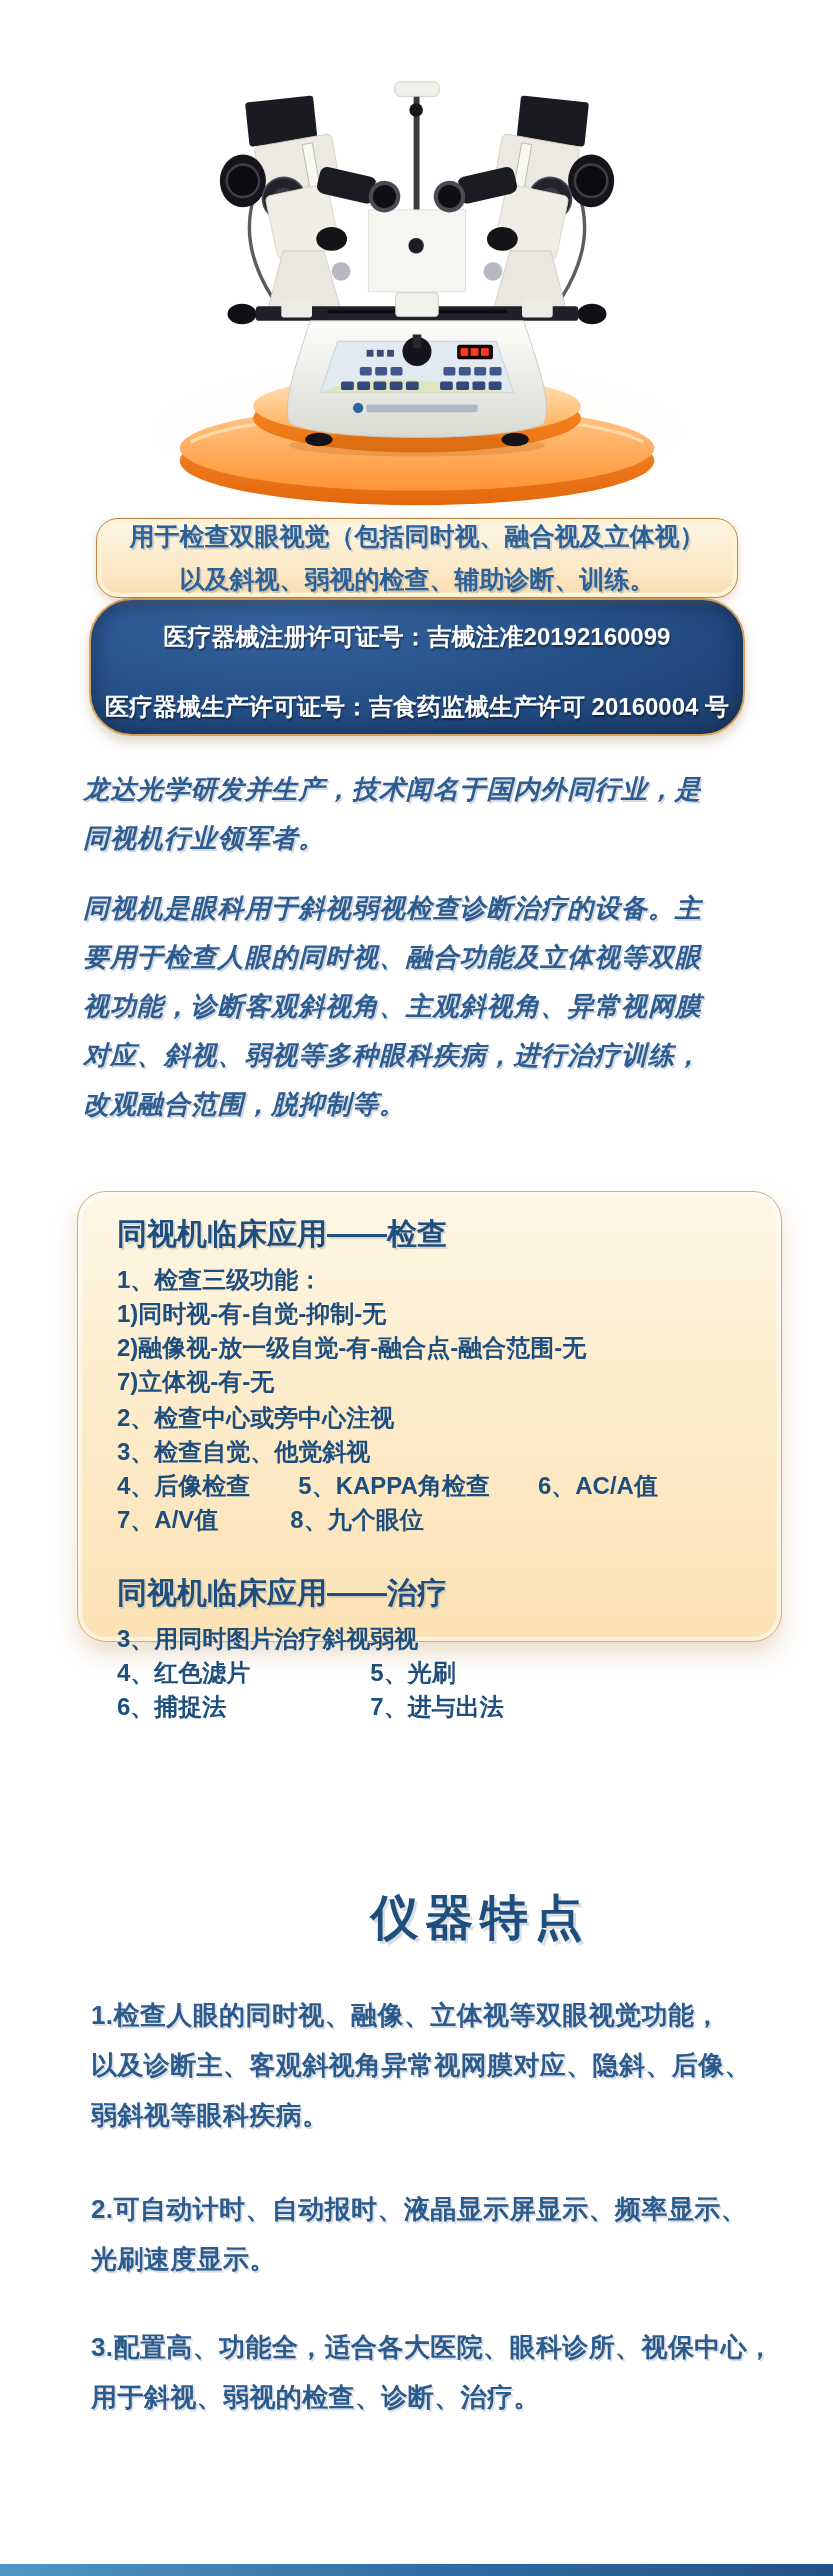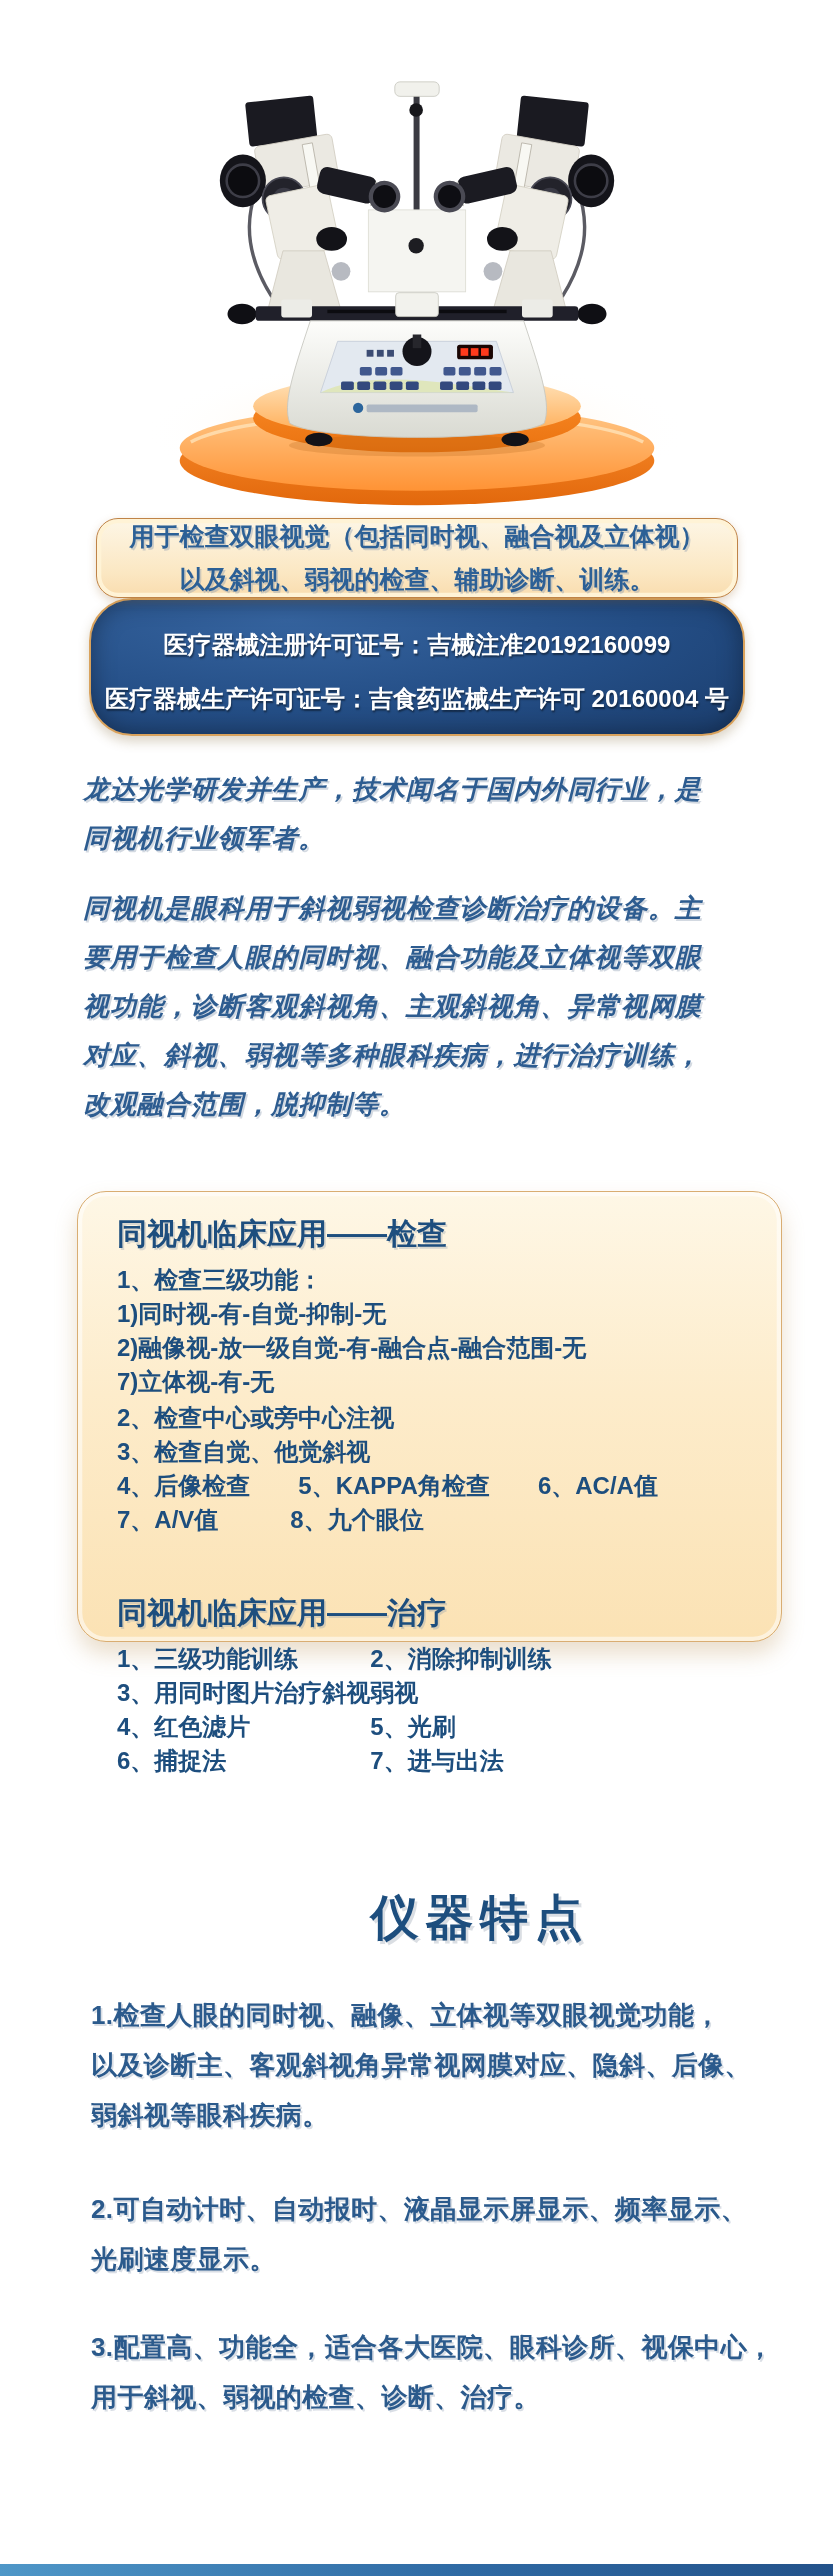--- a/index.html
+++ b/index.html
@@ -12,36 +12,36 @@
       background:linear-gradient(180deg,#fdf6e6 0%,#fbe7c2 70%,#f9dcae 100%);
       border:1.7px solid #bf8347;box-shadow:inset 0 0 0 4.3px #fff3d6,0 3.4px 8.5px rgba(160,110,50,.25);
       display:flex;flex-direction:column;justify-content:center;align-items:center;}
   .intro-card .line{font-size:25px;font-weight:bold;color:#2c6096;line-height:43px;
       text-shadow:1.7px 1.7px 0 rgba(140,155,175,.4);white-space:pre;}
   
   .license-card{position:absolute;top:598px;left:50%;transform:translateX(-50%);width:656px;height:138px;
       z-index:1;border-radius:43px;box-sizing:border-box;
       background:radial-gradient(120% 150% at 30% 15%,#35639e 0%,#244e86 45%,#16345f 100%);
       border:2.6px solid #d9a25c;box-shadow:inset 0 0 24px rgba(0,0,0,.35),0 5.1px 10.2px rgba(120,90,40,.25);
-      display:flex;flex-direction:column;justify-content:center;align-items:center;padding-top:10.2px;}
+      display:flex;flex-direction:column;justify-content:space-between;align-items:center;padding-top:10.2px;}
   .license-card .line{font-size:24px;font-weight:bold;color:#ffffff;line-height:54px;
       text-shadow:0.9px 1.7px 1.7px rgba(0,0,0,.45);white-space:pre;}
   
   .about{position:absolute;top:765px;left:83px;width:683px;}
   .about .para{margin:0 0 21.4px 0;}
   .about .line{font-size:26px;font-weight:bold;font-style:italic;color:#2d5c90;line-height:49px;
       letter-spacing:0.9px;text-shadow:1.7px 1.7px 0 rgba(145,160,180,.4);white-space:pre;}
   
   .clinical-box{position:absolute;top:1191px;left:77px;width:705px;height:451px;border-radius:29px;
       background:linear-gradient(180deg,#fef7e6 0%,#fdeccb 45%,#fbe2b4 100%);
       border:1.7px solid #d9ad72;box-shadow:inset 0 0 0 4.3px rgba(255,255,255,.55),0 12px 22px rgba(185,145,85,.3);
       box-sizing:border-box;padding:24px 38px 0 39px;}
   .sec-title{font-size:30px;font-weight:bold;color:#1d4e7e;line-height:36px;margin:0 0 11px 0;
       text-shadow:1.7px 1.7px 0 rgba(150,160,175,.35);}
-  .treat-title{margin-top:58px;}
+  .treat-title{margin-top:38px;}
   .clist .line{font-size:24px;font-weight:bold;color:#1d4e7e;line-height:34px;white-space:pre;}
   .exam-list .line:nth-child(5){margin-top:2px;}
   
   .features-title{position:absolute;top:1886px;left:16px;width:100%;text-align:center;
       font-size:48px;font-weight:bold;color:#1d4e7e;letter-spacing:6.8px;
       text-shadow:2.6px 2.6px 0 rgba(150,160,175,.35);padding-left:47px;}
   .features{position:absolute;top:1982px;left:83px;width:683px;}
   .features .para{margin:8px;}
   .features .f1{margin-bottom:44px;}
   .features .f2{margin-bottom:38px;}
@@ -206,21 +206,20 @@
         <div class="line">1)同时视-有-自觉-抑制-无</div>
         <div class="line">2)融像视-放一级自觉-有-融合点-融合范围-无</div>
         <div class="line">7)立体视-有-无</div>
         <div class="line">2、检查中心或旁中心注视</div>
         <div class="line">3、检查自觉、他觉斜视</div>
         <div class="line">4、后像检查　　5、KAPPA角检查　　6、AC/A值</div>
         <div class="line">7、A/V值　　　8、九个眼位</div>
       </div>
     <div class="sec-title treat-title">同视机临床应用——治疗</div>
     <div class="clist treat-list">
-        <div class="line">1、三级功能训练　　　2、消除抑制训练</div>
         <div class="line">3、用同时图片治疗斜视弱视</div>
         <div class="line">4、红色滤片　　　　　5、光刷</div>
         <div class="line">6、捕捉法　　　　　　7、进与出法</div>
       </div>
   </div>
 
   <div class="features-title">仪器特点</div>
   <div class="features">
     <div class="para f1">
         <div class="line">1.检查人眼的同时视、融像、立体视等双眼视觉功能，</div>

